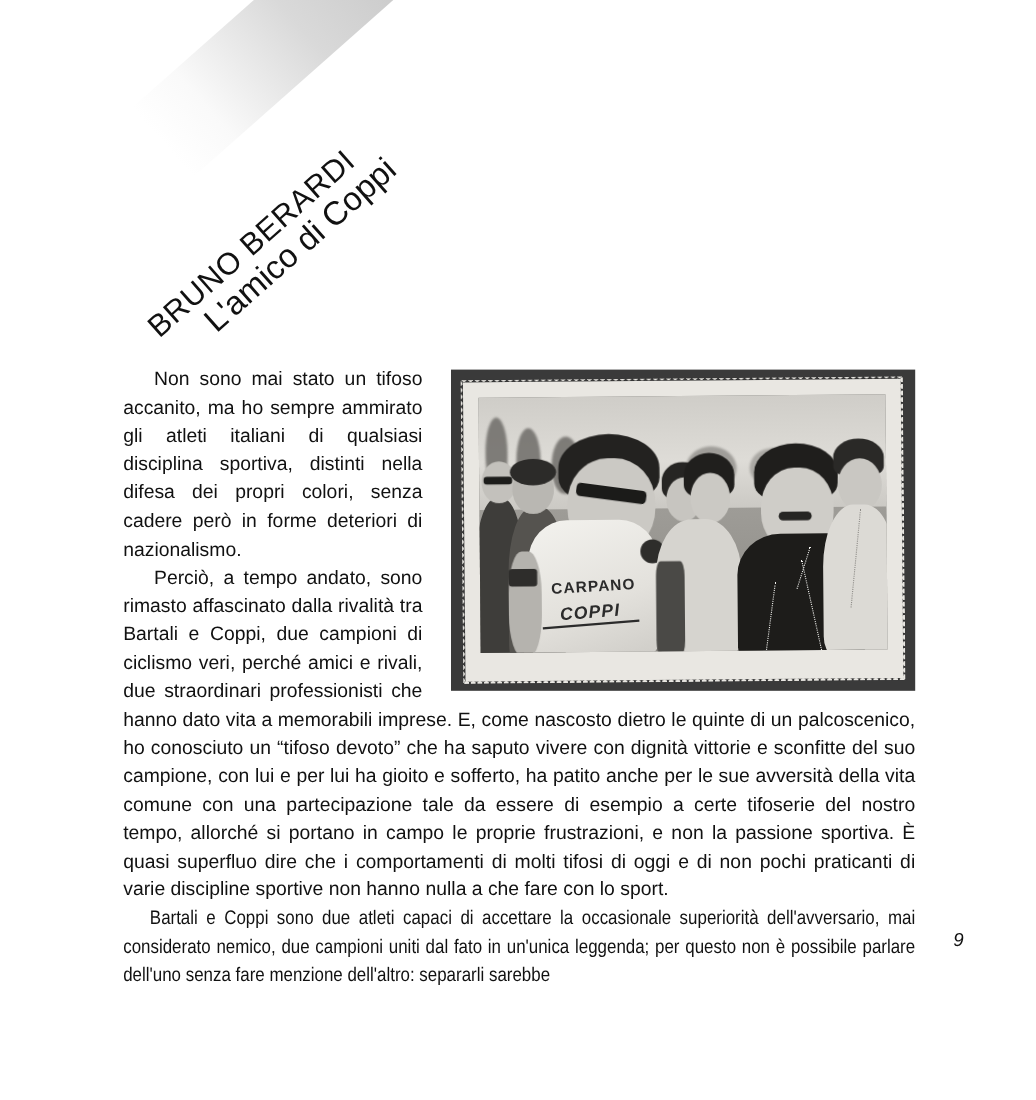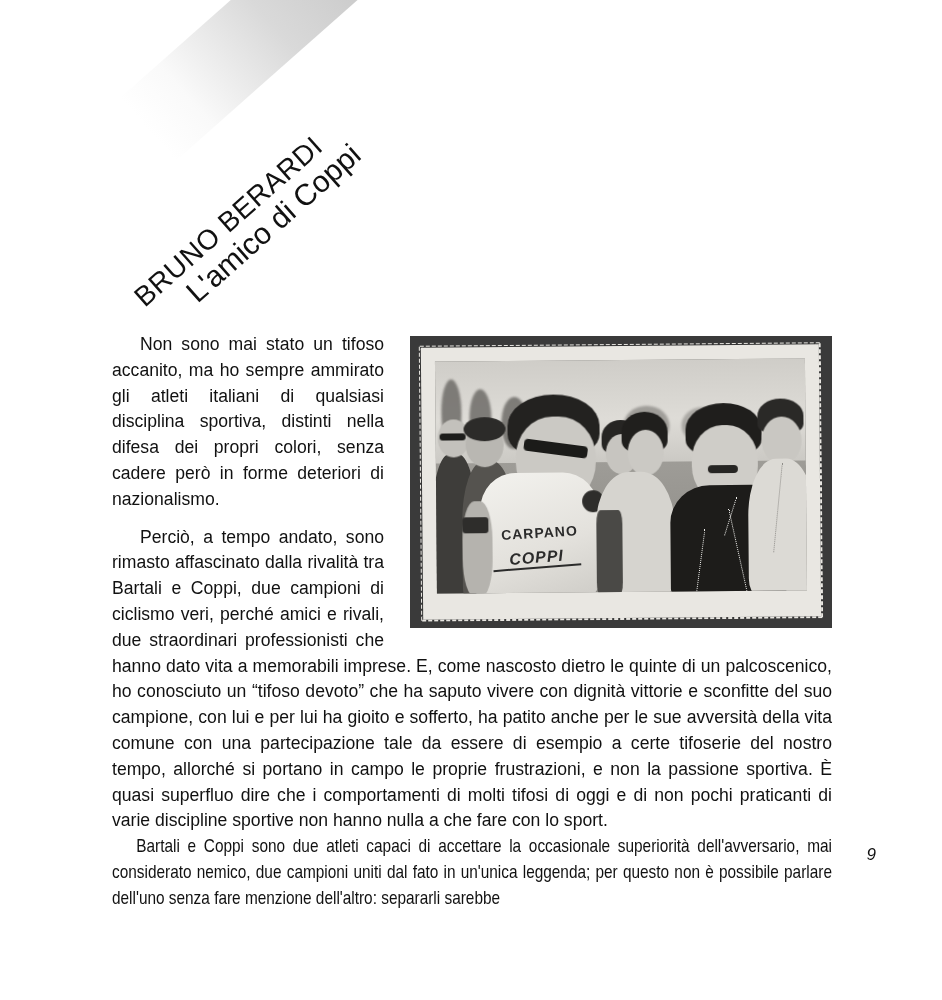--- a/index.html
+++ b/index.html
@@ -173,21 +173,21 @@
 
   
   .col-text {
     font-family: "Liberation Sans", sans-serif;
     font-size: 17.6px;
     line-height: 25.8px;
     text-align: justify;
     color: #111;
     margin: 0;
   }
-  .col-text + .col-text { margin-top: 12px; }
+  .col-text + .col-text { margin-top: 0; }
   .indent { text-indent: 28px; }
 
   .wide-text {
     font-family: "Liberation Sans", sans-serif;
     font-size: 17.8px;
     line-height: 25.8px;
     text-align: justify;
     color: #111;
     margin: 0;
     transform: scaleX(0.865);

